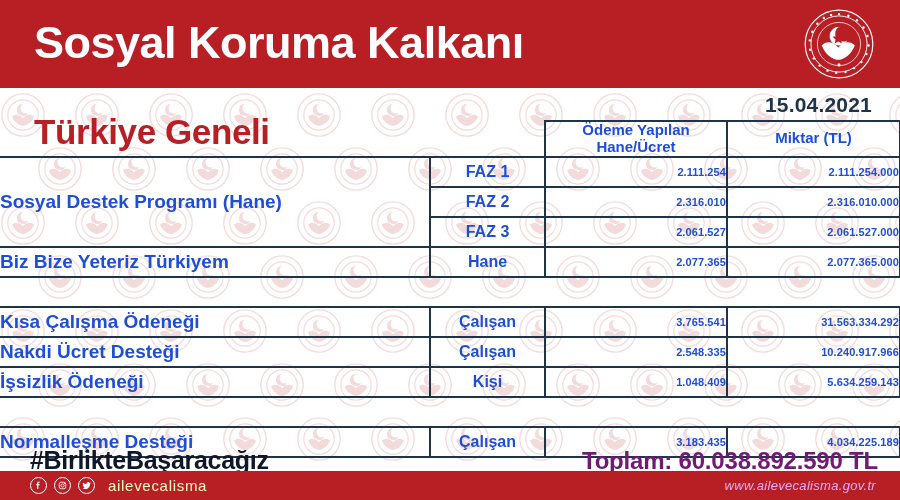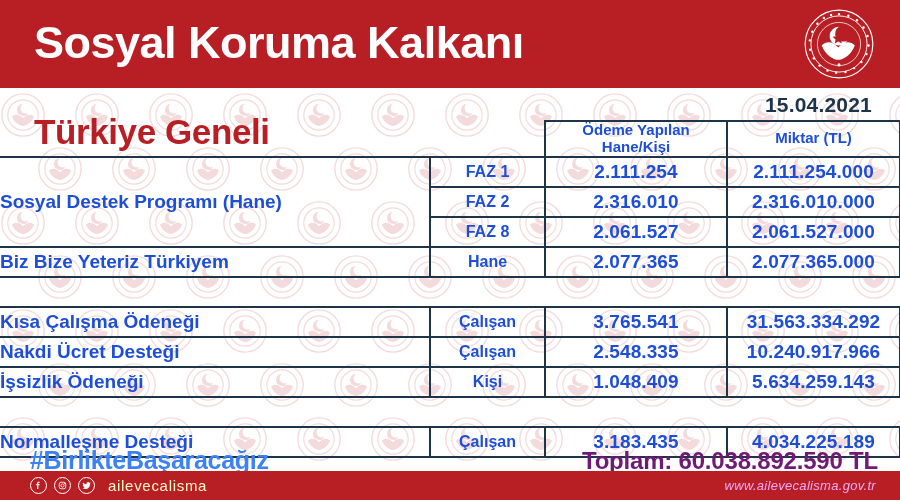--- a/index.html
+++ b/index.html
@@ -140,34 +140,34 @@
     padding-left: 38px;
     text-align: left;
     white-space: nowrap;
     margin-top: 40px;
   }
   .unit-cell {
     text-align: center;
     font-size: 16px;
   }
   .num-cell {
-    text-align: center;
-    font-size: 19px;
+    text-align: right;
+    font-size: 11px;
     letter-spacing: 0.1px;
     border-radius: 10px;
   }
 
   
   .footer-slogan {
     position: absolute;
     left: 30px;
     top: 446px;
     font-size: 25px;
     font-weight: bold;
-    color: #3b82f6;
+    color: #0f172a;
     letter-spacing: -0.3px;
     z-index: 3;
     white-space: nowrap;
   }
   .footer-total {
     position: absolute;
     right: 22px;
     top: 447px;
     font-size: 24px;
     font-weight: bold;
@@ -895,37 +895,37 @@
           <col class="col-unit">
           <col class="col-count">
           <col class="col-amount">
       </colgroup>
       <tbody id="tbody">
           <tr>
             <td></td>
             <td></td>
             <td class="hdr-cell bt bl br">
               <div>Ödeme Yapılan</div>
-              <div>Hane/Kişi</div>
+              <div>Hane/Ücret</div>
             </td>
             <td class="hdr-cell bt br">Miktar (TL)</td>
           </tr>
           <tr>
             <td class="label-cell bt" rowspan="3">Sosyal Destek Programı (Hane)</td>
             <td class="unit-cell bt bl br">FAZ 1</td>
             <td class="num-cell bt br">2.111.254</td>
             <td class="num-cell bt br">2.111.254.000</td>
           </tr>
           <tr>
             <td class="unit-cell bt bl br">FAZ 2</td>
             <td class="num-cell bt br">2.316.010</td>
             <td class="num-cell bt br">2.316.010.000</td>
           </tr>
           <tr>
-            <td class="unit-cell bt bl br bb">FAZ 8</td>
+            <td class="unit-cell bt bl br bb">FAZ 3</td>
             <td class="num-cell bt br bb">2.061.527</td>
             <td class="num-cell bt br bb">2.061.527.000</td>
           </tr>
           <tr>
             <td class="label-cell bt bb" rowspan="1">Biz Bize Yeteriz Türkiyem</td>
             <td class="unit-cell bt bl br bb">Hane</td>
             <td class="num-cell bt br bb">2.077.365</td>
             <td class="num-cell bt br bb">2.077.365.000</td>
           </tr>
           <tr class="spacer-row">

